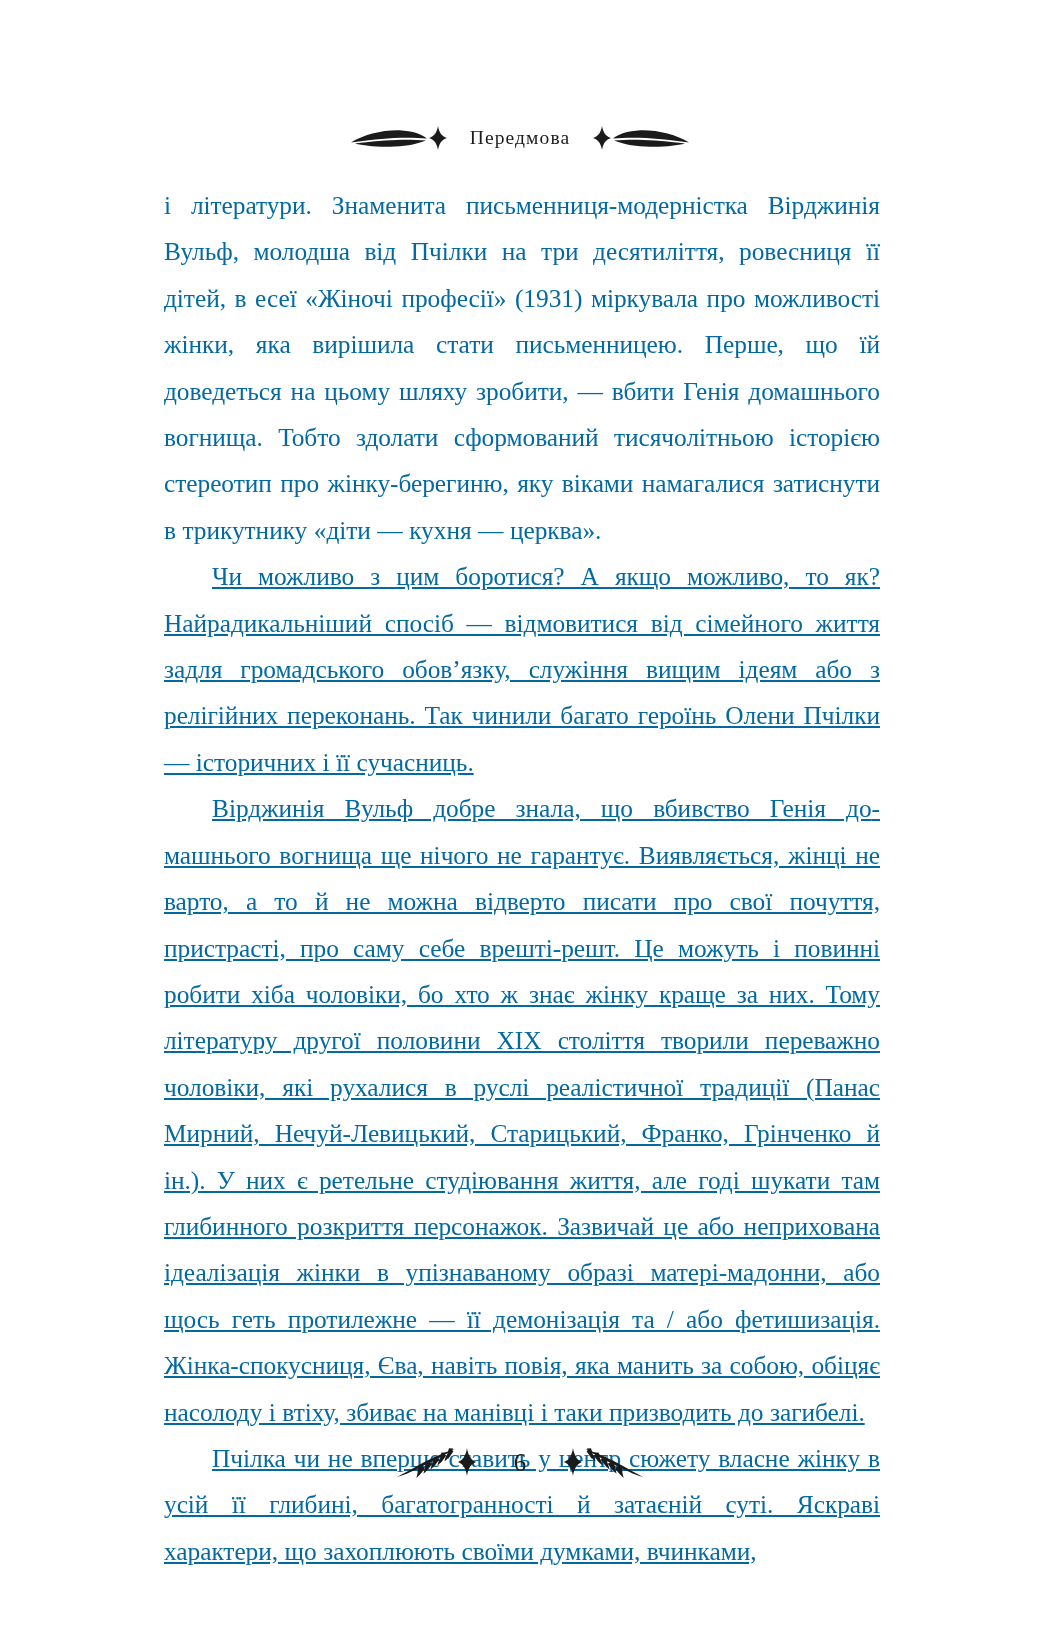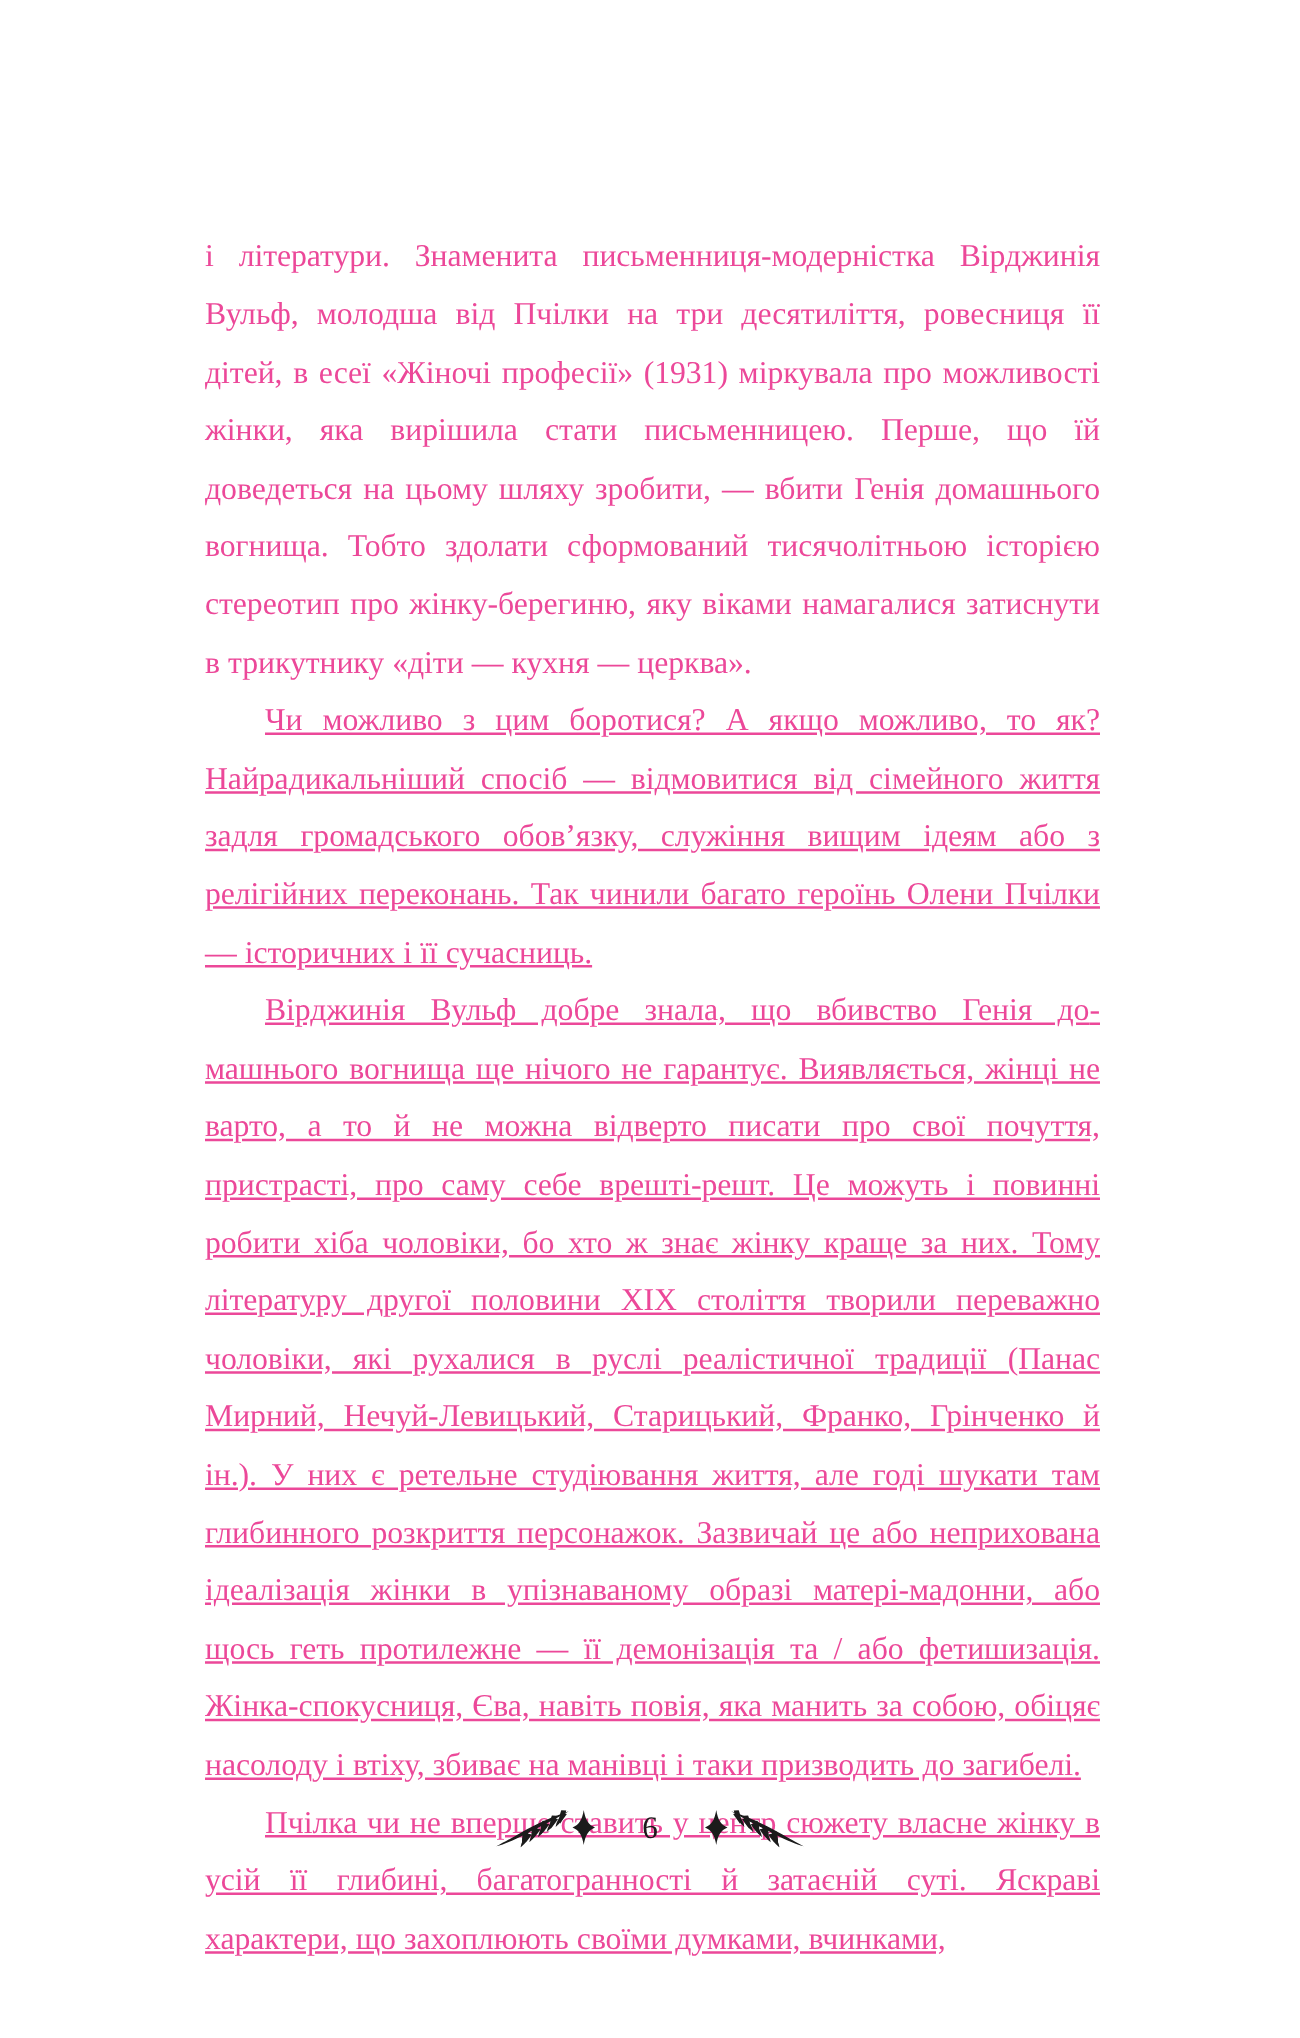--- a/index.html
+++ b/index.html
@@ -67,21 +67,21 @@
   }
 
   .para {
     margin: 0;
     font-size: 25.4px;
     line-height: 46.4px;
     text-align: justify;
     text-align-last: left;
     letter-spacing: -0.05px;
     word-spacing: 0.2px;
-    color: #ec4899;
+    color: #0369a1;
     hyphens: manual;
   }
 
   .para.indent {
     text-indent: 48px;
     text-decoration: underline;
   }
 
   
   .page-footer {
@@ -117,20 +117,57 @@
     min-width: 86px;
     text-align: center;
     line-height: 1;
   }
 </style>
 </head>
 <body>
 
 <div class="page">
 
+  <div class="running-header">
+
+    <span class="orn-leaf-left">
+      <svg viewBox="0 0 78 26" width="78" height="26" aria-hidden="true">
+        <path d="M1 17.5 C14 9.5, 34 4.5, 52 5.5 C64 6.2, 72 9.5, 77 13.5
+                 C70 13.0, 60 12.4, 50 12.8 C34 13.4, 16 15.4, 1 17.5 Z" fill="#1b1b1b"></path>
+        <path d="M5 18.6 C20 16.6, 38 15.0, 52 14.8 C62 14.7, 70 15.2, 76 15.6
+                 C69 18.6, 58 21.0, 45 21.6 C28 22.4, 14 21.0, 5 18.6 Z" fill="#1b1b1b"></path>
+      </svg>
+    </span>
+
+    <span class="orn-diamond">
+      <svg viewBox="0 0 20 26" width="20" height="26" aria-hidden="true">
+        <path d="M10 1 C11.1 7.3, 13.4 11.1, 19 13 C13.4 14.9, 11.1 18.7, 10 25
+                 C8.9 18.7, 6.6 14.9, 1 13 C6.6 11.1, 8.9 7.3, 10 1 Z" fill="#1b1b1b"></path>
+      </svg>
+    </span>
+
+    <span class="header-title">Передмова</span>
+
+    <span class="orn-diamond">
+      <svg viewBox="0 0 20 26" width="20" height="26" aria-hidden="true">
+        <path d="M10 1 C11.1 7.3, 13.4 11.1, 19 13 C13.4 14.9, 11.1 18.7, 10 25
+                 C8.9 18.7, 6.6 14.9, 1 13 C6.6 11.1, 8.9 7.3, 10 1 Z" fill="#1b1b1b"></path>
+      </svg>
+    </span>
+
+    <span class="orn-leaf-right">
+      <svg viewBox="0 0 78 26" width="78" height="26" aria-hidden="true">
+        <path d="M1 17.5 C14 9.5, 34 4.5, 52 5.5 C64 6.2, 72 9.5, 77 13.5
+                 C70 13.0, 60 12.4, 50 12.8 C34 13.4, 16 15.4, 1 17.5 Z" fill="#1b1b1b"></path>
+        <path d="M5 18.6 C20 16.6, 38 15.0, 52 14.8 C62 14.7, 70 15.2, 76 15.6
+                 C69 18.6, 58 21.0, 45 21.6 C28 22.4, 14 21.0, 5 18.6 Z" fill="#1b1b1b"></path>
+      </svg>
+    </span>
+
+  </div>
 
   <div class="text-block">
     <p class="para">і літератури. Знаменита письменниця-модерністка Вірджи­нія Вульф, молодша від Пчілки на три десятиліття, ровесни­ця її дітей, в есеї «Жіночі професії» (1931) міркувала про мож­ливості жінки, яка вирішила стати письменницею. Перше, що їй доведеться на цьому шляху зробити, — вбити Генія домашнього вогнища. Тобто здолати сформований тисячо­літньою історією стереотип про жінку-берегиню, яку віками намагалися затиснути в трикутнику «діти — кухня — церква».</p>
     <p class="para indent">Чи можливо з цим боротися? А якщо можливо, то як? Найрадикальніший спосіб — відмовитися від сімейного життя задля громадського обов’язку, служіння вищим ідеям або з релігійних переконань. Так чинили багато ге­роїнь Олени Пчілки — історичних і її сучасниць.</p>
     <p class="para indent">Вірджинія Вульф добре знала, що вбивство Генія до­машнього вогнища ще нічого не гарантує. Виявляється, жінці не варто, а то й не можна відверто писати про свої почуття, пристрасті, про саму себе врешті-решт. Це можуть і повинні робити хіба чоловіки, бо хто ж знає жінку краще за них. Тому літературу другої половини XIX століття твори­ли переважно чоловіки, які рухалися в руслі реалістичної традиції (Панас Мирний, Нечуй-Левицький, Старицький, Франко, Грінченко й ін.). У них є ретельне студіювання жит­тя, але годі шукати там глибинного розкриття персонажок. Зазвичай це або неприхована ідеалізація жінки в упізнава­ному образі матері-мадонни, або щось геть протилежне — її демонізація та / або фетишизація. Жінка-спокусниця, Єва, навіть повія, яка манить за собою, обіцяє насолоду і втіху, збиває на манівці і таки призводить до загибелі.</p>
     <p class="para indent">Пчілка чи не вперше ставить у центр сюжету власне жінку в усій її глибині, багатогранності й затаєній суті. Яскра­ві характери, що захоплюють своїми думками, вчинками,</p>
   </div>
 
   <div class="page-footer">
 

